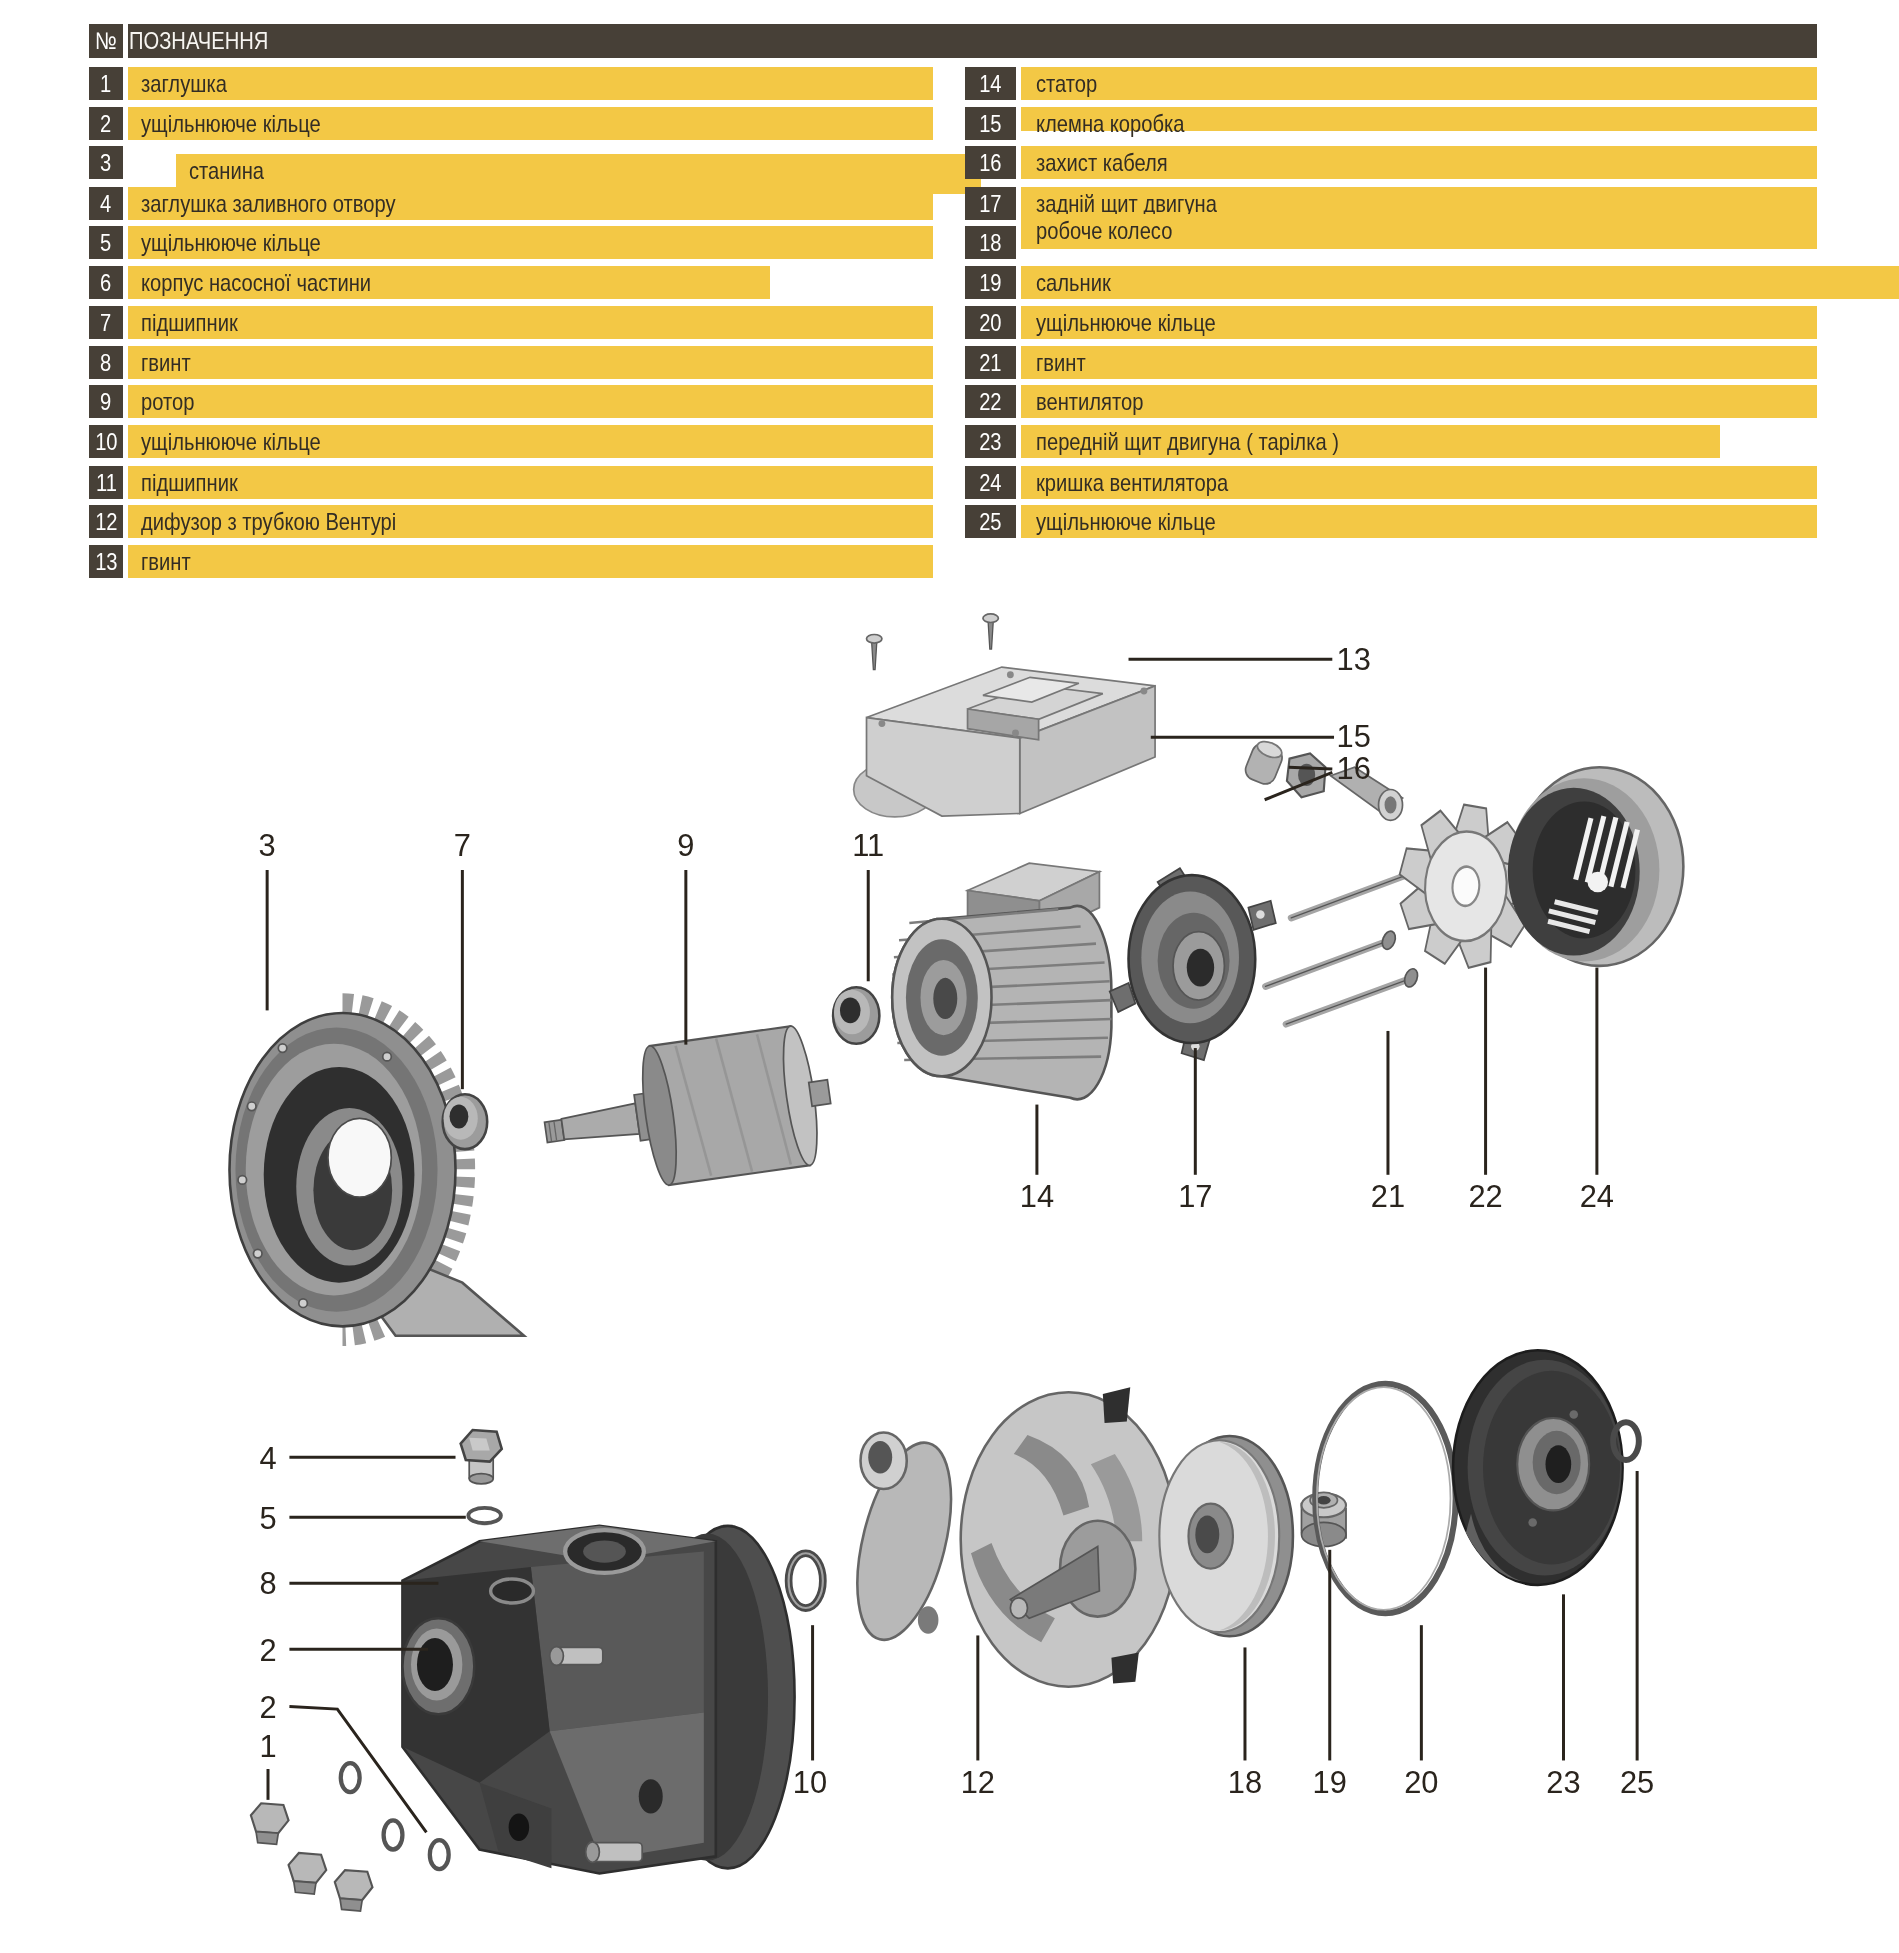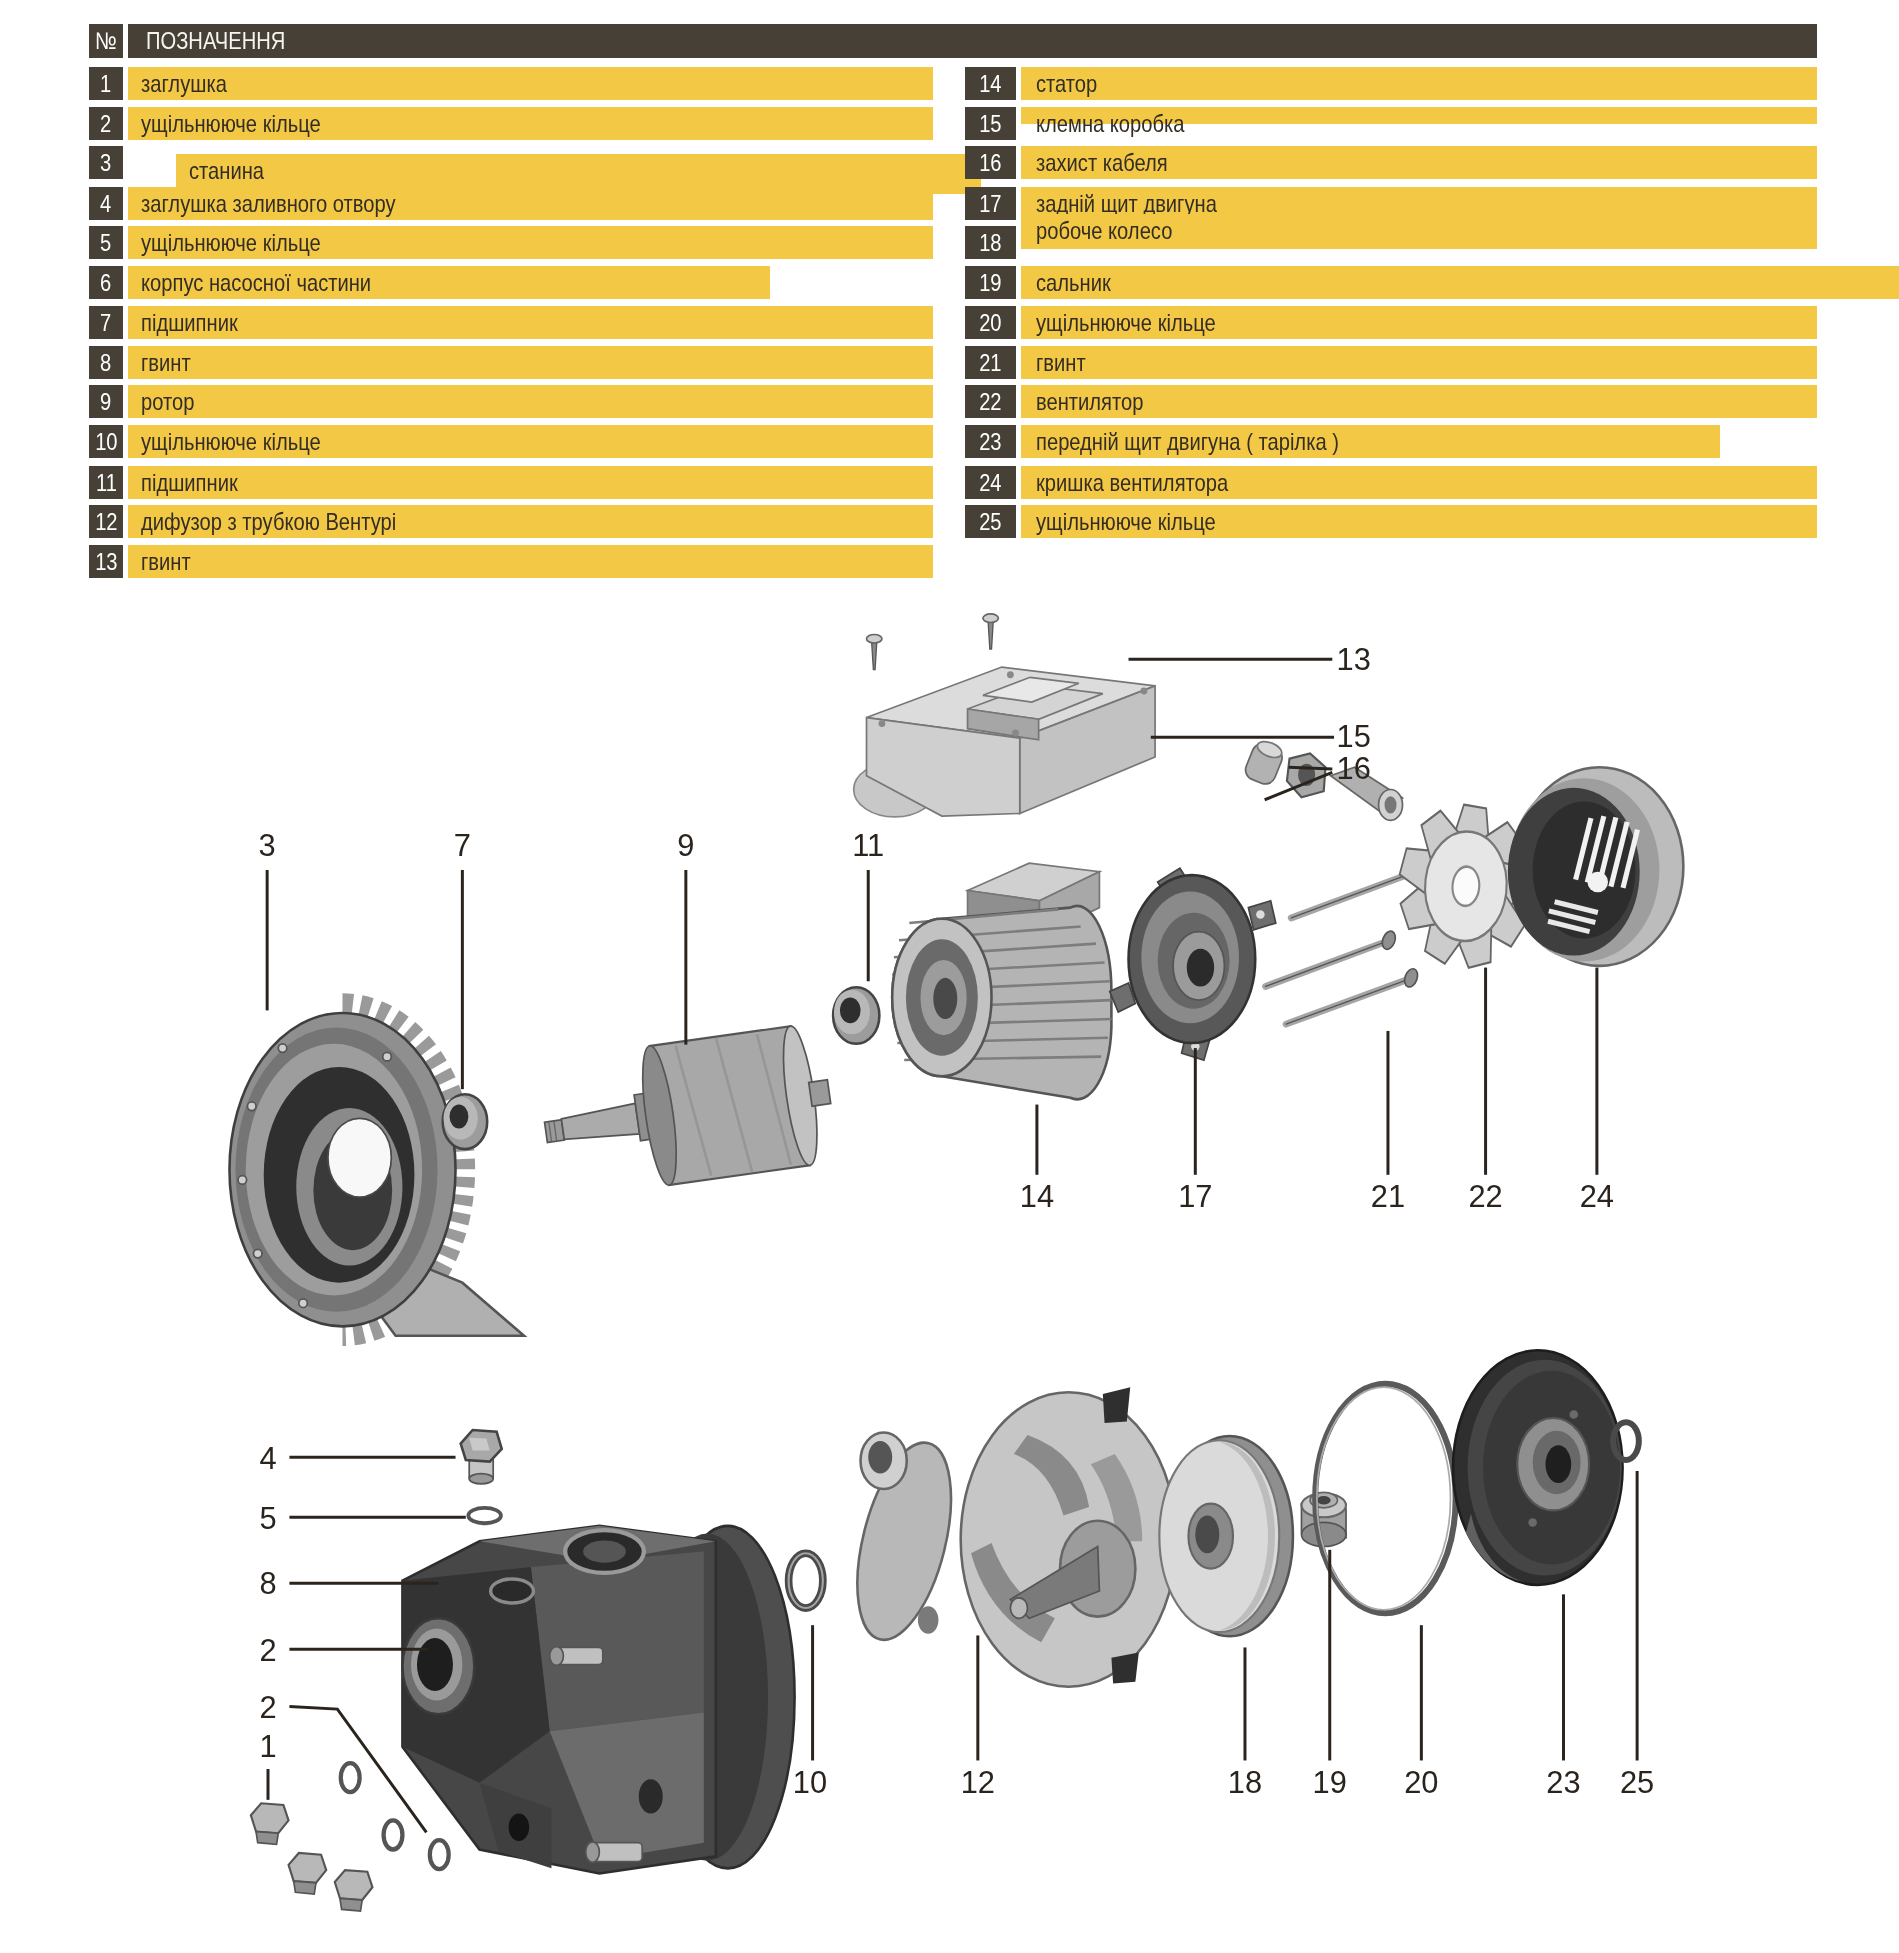--- a/index.html
+++ b/index.html
@@ -12,21 +12,21 @@
   .bar{background:var(--yellow,#F3C845);color:#332d24;}
   .hdrbar{background:var(--dark,#474037);color:#f7f5f1;}
   .numbox span,.bar span,.hdrbar span{
     display:inline-block;transform:scaleX(.84);white-space:nowrap;
   }
   .numbox span{transform-origin:50% 50%;}
   .bar span,.hdrbar span{transform-origin:0 50%;}
   .t27{font-size:24px;line-height:33px;}
   .hdr27{font-size:24px;line-height:34px;}
   .bar{padding-left:13px;}
-  .hdrbar{padding-left:18px;}
+  .hdrbar{padding-left:1px;}
   .rbar{padding-left:15px;}
 
   
   #diagram{position:absolute;left:0;top:0;}
   .callout-text{font-family:"Liberation Sans",sans-serif;font-size:36px;fill:#2a241d;}
   .callout-line{fill:none;stroke:#2a241d;stroke-width:3.5;}
 </style>
 </head>
 <body>
 
@@ -105,21 +105,21 @@
     </div>
   </div>
   <div id="rows-right">
     <div>
       <div class="cell numbox t27" style="left: 965px; top: 67px; width: 51px; height: 33px;"><span class="rn">14</span></div>
       <div class="cell bar t27 rbar" style="left: 1021px; top: 67px; width: 796px; height: 33px;"><span class="rl">статор</span></div>
     </div>
 
     <div>
       <div class="cell numbox t27" style="left: 965px; top: 107px; width: 51px; height: 33px;"><span class="rn">15</span></div>
-      <div class="cell bar t27 rbar" style="left: 1021px; top: 107px; width: 796px; height: 17px;"><span class="rl">клемна коробка</span></div>
+      <div class="cell bar t27 rbar" style="left: 1021px; top: 107px; width: 796px; height: 24px;"><span class="rl">клемна коробка</span></div>
     </div>
 
     <div>
       <div class="cell numbox t27" style="left: 965px; top: 146px; width: 51px; height: 33px;"><span class="rn">16</span></div>
       <div class="cell bar t27 rbar" style="left: 1021px; top: 146px; width: 796px; height: 33px;"><span class="rl">захист кабеля</span></div>
     </div>
 
     <div>
       <div class="cell numbox t27" style="left: 965px; top: 187px; width: 51px; height: 33px;"><span class="rn">17</span></div>
       <div class="cell bar t27 rbar" style="left: 1021px; top: 187px; width: 796px; height: 33px;"><span class="rl">задній щит двигуна</span></div>

